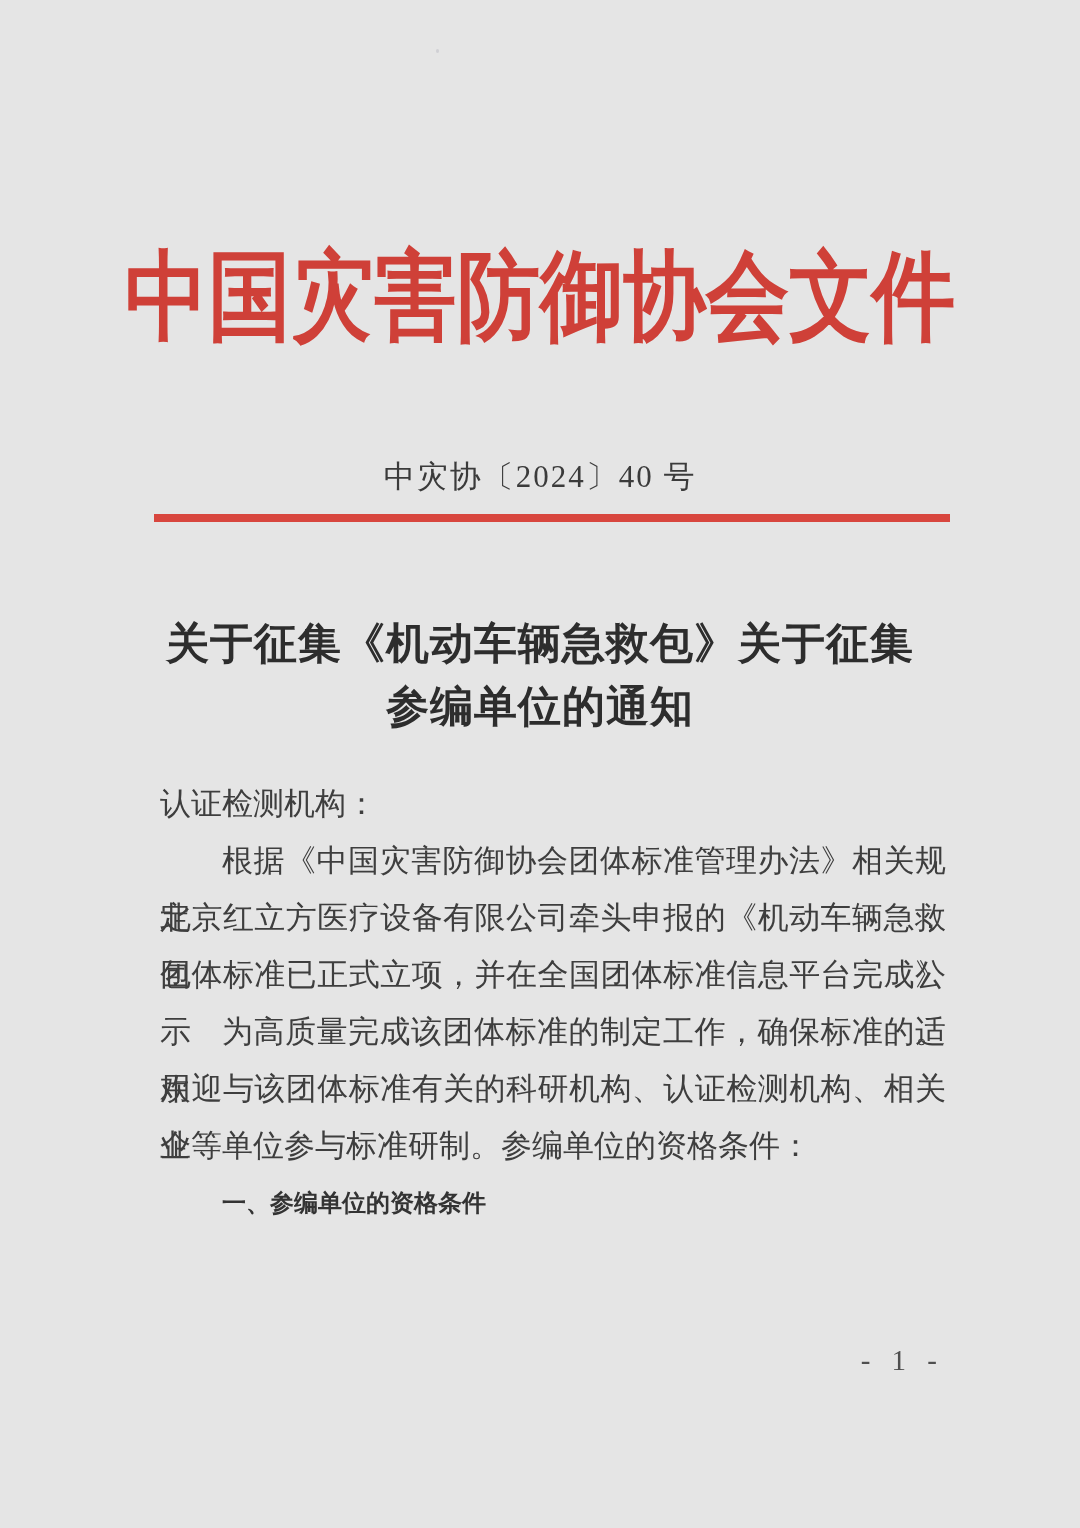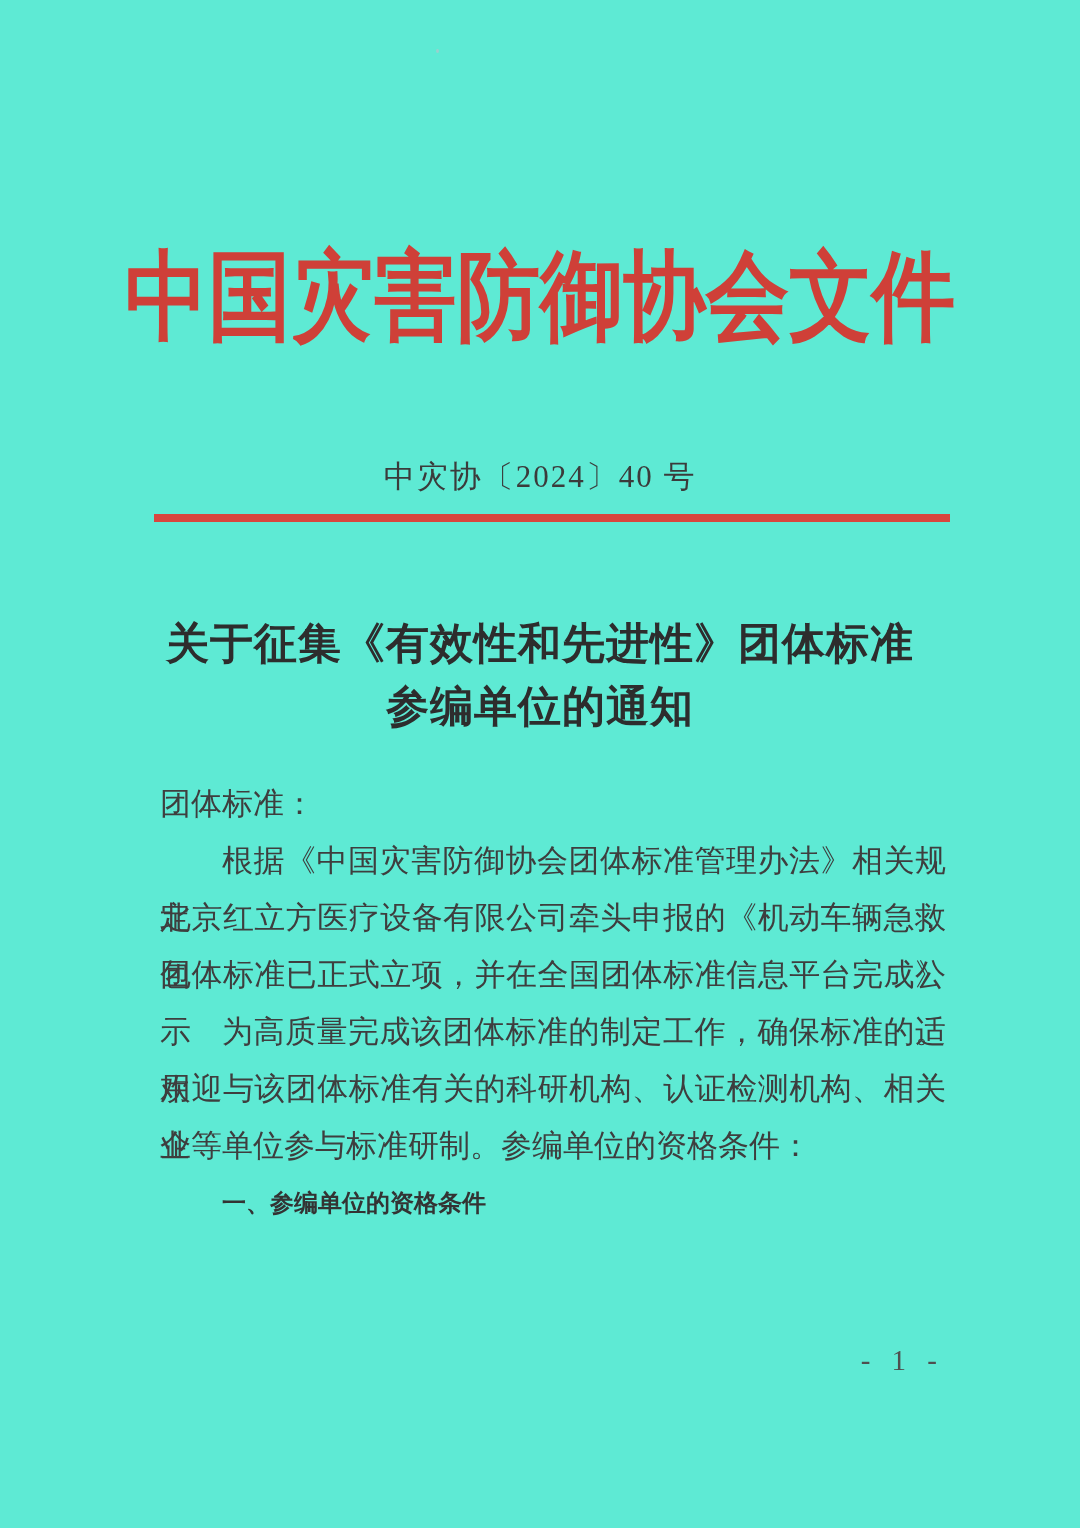--- a/index.html
+++ b/index.html
@@ -4,21 +4,21 @@
 <style>
   html, body {
     margin: 0;
     padding: 0;
     background: #ffffff;
   }
   .page {
     position: relative;
     width: 1080px;
     height: 1528px;
-    background: #5eead4;
+    background: #e5e5e5;
     overflow: hidden;
     font-family: "Liberation Serif", "DejaVu Serif", serif;
   }
   
   .artifact-dot {
     position: absolute;
     left: 436px;
     top: 49px;
     width: 3px;
     height: 4px;
@@ -120,26 +120,26 @@
 
   <div class="artifact-dot"></div>
 
   <div class="org-title">中国灾害防御协会文件</div>
 
   <div class="doc-number">中灾协〔2024〕40 号</div>
 
   <div class="red-rule"></div>
 
   <div class="doc-title">
-    <div>关于征集《有效性和先进性》团体标准</div>
+    <div>关于征集《机动车辆急救包》关于征集</div>
     <div>参编单位的通知</div>
   </div>
 
   <div class="body-block">
-    <div class="line">团体标准：</div>
+    <div class="line">认证检测机构：</div>
     <div class="line indent just">根据《中国灾害防御协会团体标准管理办法》相关规定，</div>
     <div class="line just">北京红立方医疗设备有限公司牵头申报的《机动车辆急救包》</div>
     <div class="line just">团体标准已正式立项，并在全国团体标准信息平台完成公示。</div>
     <div class="line indent just">为高质量完成该团体标准的制定工作，确保标准的适用</div>
     <div class="line just">欢迎与该团体标准有关的科研机构、认证检测机构、相关企</div>
     <div class="line">业等单位参与标准研制。参编单位的资格条件：</div>
     <div class="line indent heading">一、参编单位的资格条件</div>
   </div>
 
   <div class="page-number">- 1 -</div>

